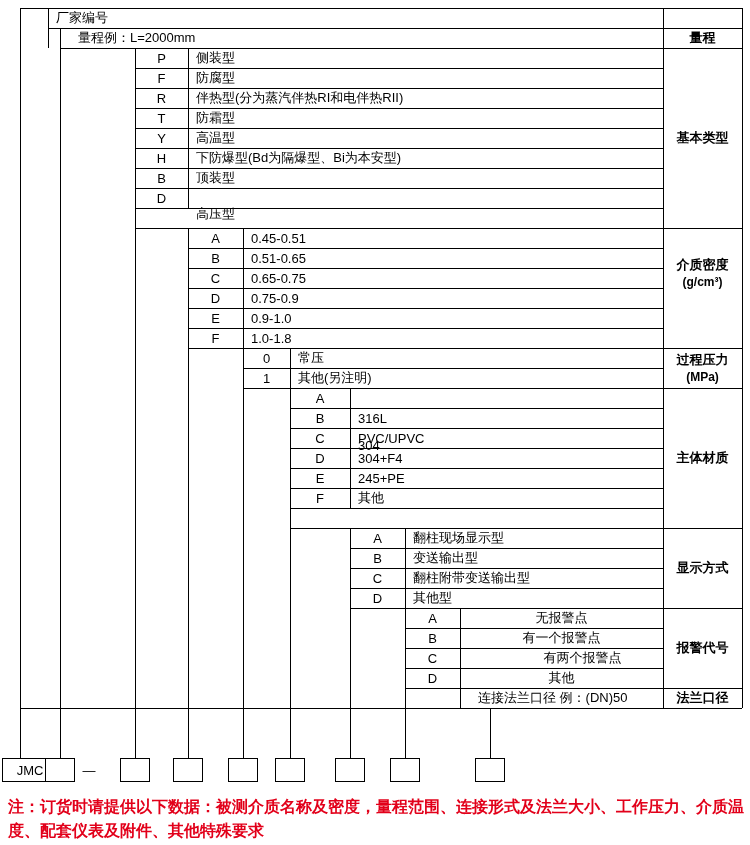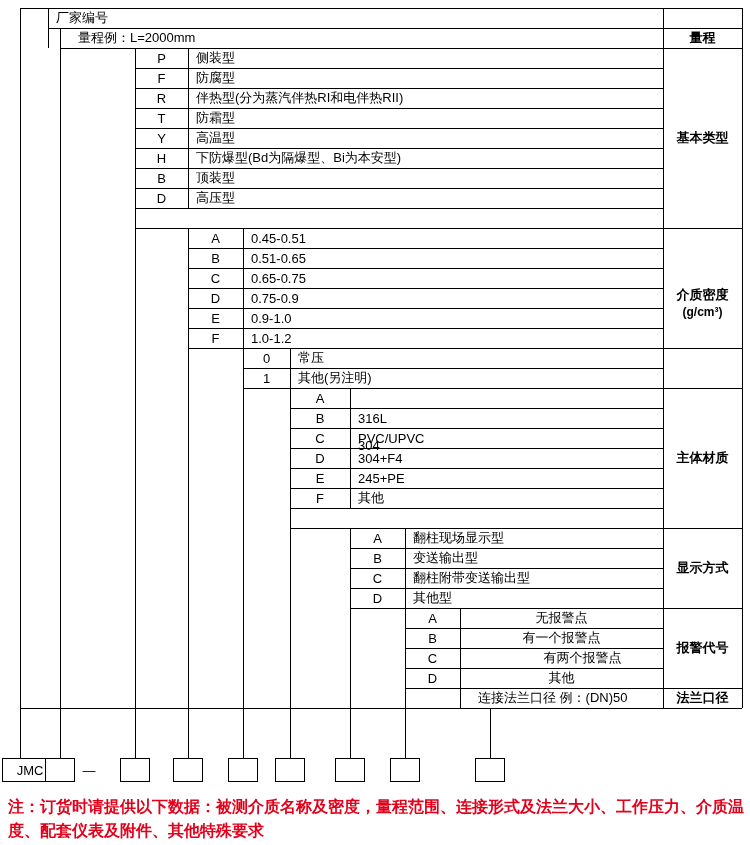--- a/index.html
+++ b/index.html
@@ -58,21 +58,21 @@
     <div class="cell code" style="left: 135px; top: 128px; width: 53px; height: 20px;">Y</div>
     <div class="cell desc" style="left: 188px; top: 128px; width: 475px; height: 20px;">高温型</div>
     <div class="hline" style="left: 135px; top: 148px; width: 528px;"></div>
     <div class="cell code" style="left: 135px; top: 148px; width: 53px; height: 20px;">H</div>
     <div class="cell desc" style="left: 188px; top: 148px; width: 475px; height: 20px;">下防爆型(Bd为隔爆型、Bi为本安型)</div>
     <div class="hline" style="left: 135px; top: 168px; width: 528px;"></div>
     <div class="cell code" style="left: 135px; top: 168px; width: 53px; height: 20px;">B</div>
     <div class="cell desc" style="left: 188px; top: 168px; width: 475px; height: 20px;">顶装型</div>
     <div class="hline" style="left: 135px; top: 188px; width: 528px;"></div>
     <div class="cell code" style="left: 135px; top: 188px; width: 53px; height: 20px;">D</div>
-    <div class="cell desc" style="left: 188px; top: 188px; width: 475px; height: 20px;">高压型</div>
+    <div class="cell desc" style="left: 188px; top: 204px; width: 475px; height: 20px;">高压型</div>
     <div class="hline" style="left: 135px; top: 208px; width: 528px;"></div>
     <div class="cell cat" style="left: 663px; top: 48px; width: 79px; height: 180px;">基本类型</div>
     <div class="vline" style="left: 20px; top: 48px; height: 180px;"></div>
     <div class="vline" style="left: 60px; top: 48px; height: 180px;"></div>
     <div class="vline" style="left: 135px; top: 48px; height: 180px;"></div>
     <div class="vline" style="left: 188px; top: 48px; height: 160px;"></div>
     <div class="vline" style="left: 663px; top: 48px; height: 180px;"></div>
     <div class="vline" style="left: 742px; top: 48px; height: 180px;"></div>
     <div class="hline" style="left: 135px; top: 228px; width: 607px;"></div>
     <div class="cell code" style="left: 188px; top: 228px; width: 55px; height: 20px;">A</div>
@@ -84,40 +84,44 @@
     <div class="cell code" style="left: 188px; top: 268px; width: 55px; height: 20px;">C</div>
     <div class="cell desc" style="left: 243px; top: 268px; width: 420px; height: 20px;">0.65-0.75</div>
     <div class="hline" style="left: 188px; top: 288px; width: 475px;"></div>
     <div class="cell code" style="left: 188px; top: 288px; width: 55px; height: 20px;">D</div>
     <div class="cell desc" style="left: 243px; top: 288px; width: 420px; height: 20px;">0.75-0.9</div>
     <div class="hline" style="left: 188px; top: 308px; width: 475px;"></div>
     <div class="cell code" style="left: 188px; top: 308px; width: 55px; height: 20px;">E</div>
     <div class="cell desc" style="left: 243px; top: 308px; width: 420px; height: 20px;">0.9-1.0</div>
     <div class="hline" style="left: 188px; top: 328px; width: 475px;"></div>
     <div class="cell code" style="left: 188px; top: 328px; width: 55px; height: 20px;">F</div>
-    <div class="cell desc" style="left: 243px; top: 328px; width: 420px; height: 20px;">1.0-1.2</div>
+    <div class="cell desc" style="left: 243px; top: 328px; width: 420px; height: 20px;">1.0-1.8</div>
     <div class="hline" style="left: 188px; top: 348px; width: 475px;"></div>
-    <div class="cell cat" style="left: 663px; top: 243px; width: 79px; height: 120px;">
+    <div class="cell cat" style="left: 663px; top: 213px; width: 79px; height: 120px;">
       <div>介质密度</div>
       <div style="font-size: 12px;">(g/cm³)</div>
     </div>
     <div class="vline" style="left: 20px; top: 228px; height: 120px;"></div>
     <div class="vline" style="left: 60px; top: 228px; height: 120px;"></div>
     <div class="vline" style="left: 135px; top: 228px; height: 120px;"></div>
     <div class="vline" style="left: 188px; top: 228px; height: 120px;"></div>
     <div class="vline" style="left: 243px; top: 228px; height: 120px;"></div>
     <div class="vline" style="left: 663px; top: 228px; height: 120px;"></div>
     <div class="vline" style="left: 742px; top: 228px; height: 120px;"></div>
     <div class="hline" style="left: 188px; top: 348px; width: 554px;"></div>
     <div class="cell code" style="left: 243px; top: 348px; width: 47px; height: 20px;">0</div>
     <div class="cell desc" style="left: 290px; top: 348px; width: 373px; height: 20px;">常压</div>
     <div class="hline" style="left: 243px; top: 368px; width: 420px;"></div>
     <div class="cell code" style="left: 243px; top: 368px; width: 47px; height: 20px;">1</div>
     <div class="cell desc" style="left: 290px; top: 368px; width: 373px; height: 20px;">其他(另注明)</div>
     <div class="hline" style="left: 243px; top: 388px; width: 420px;"></div>
+    <div class="cell cat" style="left: 663px; top: 348px; width: 79px; height: 40px;">
+      <div>过程压力</div>
+      <div style="font-size: 12px;">(MPa)</div>
+    </div>
     <div class="vline" style="left: 20px; top: 348px; height: 40px;"></div>
     <div class="vline" style="left: 60px; top: 348px; height: 40px;"></div>
     <div class="vline" style="left: 135px; top: 348px; height: 40px;"></div>
     <div class="vline" style="left: 188px; top: 348px; height: 40px;"></div>
     <div class="vline" style="left: 243px; top: 348px; height: 40px;"></div>
     <div class="vline" style="left: 290px; top: 348px; height: 40px;"></div>
     <div class="vline" style="left: 663px; top: 348px; height: 40px;"></div>
     <div class="vline" style="left: 742px; top: 348px; height: 40px;"></div>
     <div class="hline" style="left: 243px; top: 388px; width: 499px;"></div>
     <div class="cell code" style="left: 290px; top: 388px; width: 60px; height: 20px;">A</div>

